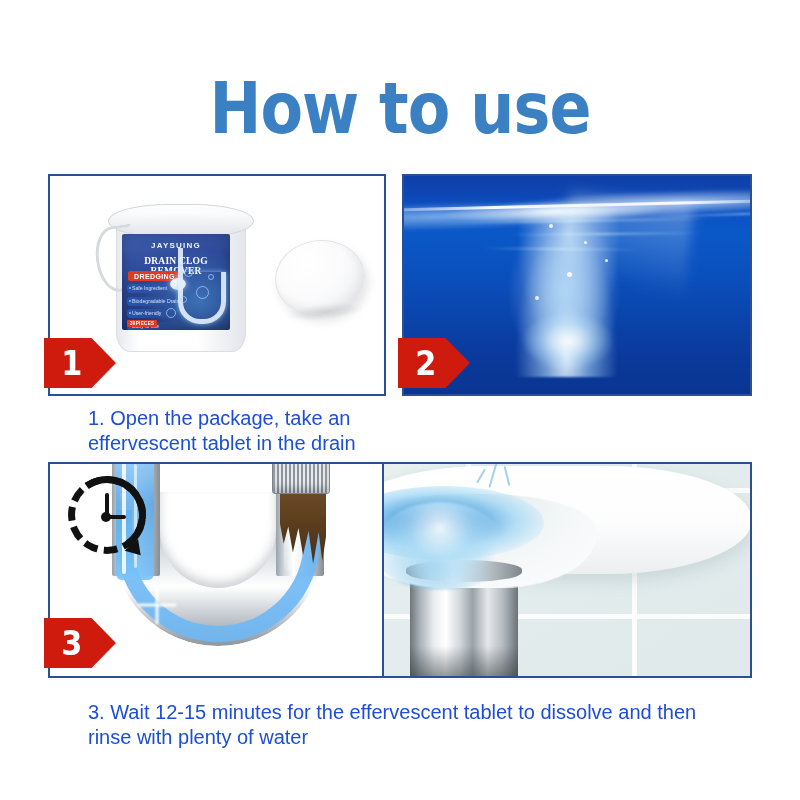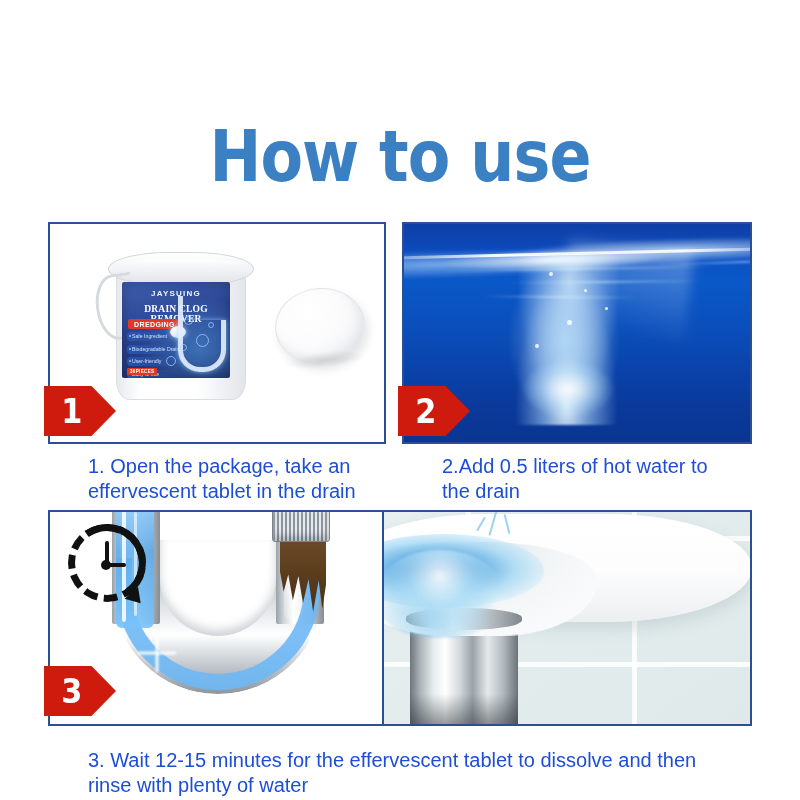--- a/index.html
+++ b/index.html
@@ -2,21 +2,21 @@
 <html><head>
 <meta charset="utf-8">
 <style>
   * { margin:0; padding:0; box-sizing:border-box; }
   html, body {
     width:800px; height:800px;
     background:#ffffff;
     font-family:"Liberation Sans", sans-serif;
     overflow:hidden;
   }
-  #root { position:relative; width:800px; height:750px; background:#fff;margin-top:48px; }
+  #root { position:relative; width:800px; height:750px; background:#fff; }
 
   
   .title {
     position:absolute; left:0; top:72px; width:800px;
     text-align:center;
     font-family:"DejaVu Sans", sans-serif;
     font-weight:700;
     font-size:72px;
     line-height:72px;
     letter-spacing:-1px;
@@ -478,22 +478,20 @@
       <div class="p2-spark" style="left:47%;top:44%;width:5px;height:5px;"></div>
       <div class="p2-spark" style="left:58%;top:38%;width:3px;height:3px;"></div>
       <div class="p2-spark" style="left:38%;top:55%;width:4px;height:4px;"></div>
     </div>
   </div>
 
   <div class="badge" id="badge2">
     <span>2</span>
   </div>
 
-  <div class="caption" id="cap2">2.Add 0.5 liters of hot water to
-the drain</div>
 
   <div class="panel" id="panel3">
     <div class="p3-stage">
 
       <div class="ptrap">
         <div class="bend-u"></div>
         <div class="pipe-left">
           <div class="pipe-gloss"></div>
         </div>
         <div class="pipe-right">

